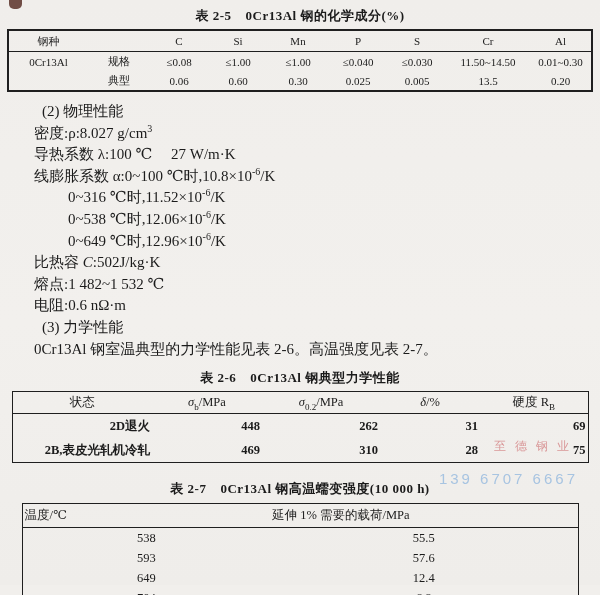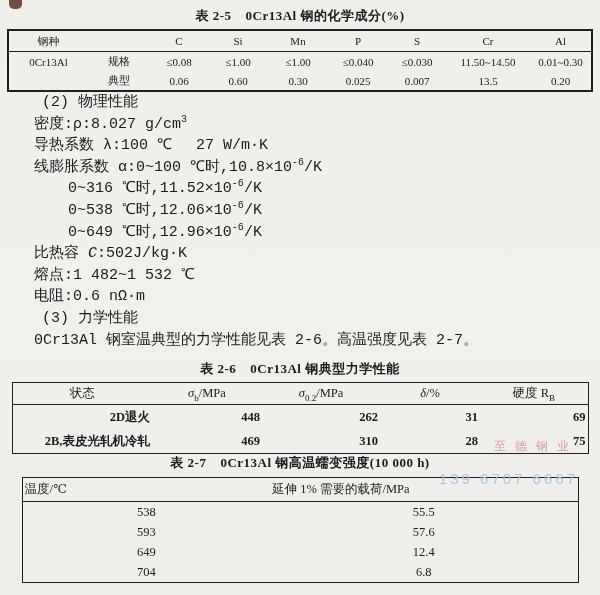--- a/index.html
+++ b/index.html
@@ -29,40 +29,40 @@
   
   .t25-title{padding-top:7px;}
   table.t25{
     width:572px;margin:4px auto 0 auto;
     border:2px solid #1f1f1f;font-size:11px;
   }
   .t25 thead th{height:20px;border-bottom:1.5px solid #1f1f1f;text-align:center;}
   .t25 td{height:19px;text-align:center;}
 
   
-  .textblock{margin-top:0;font-size:15px;line-height:21.6px;font-family:Liberation Mono, monospace;}
+  .textblock{margin-top:9px;font-size:15px;line-height:21.6px;}
   .tline{padding-left:34px;white-space:pre;}
   .tline.h{padding-left:42px;}
   .tline.cont{padding-left:68px;}
   .tline sup{font-size:10px;line-height:0;}
   .tline .sym{font-style:italic;}
 
   
   .t26-title{margin-top:9px;}
   table.t26{
     width:576px;margin:4px auto 0 auto;
     border:1.8px solid #1f1f1f;font-size:12.5px;
   }
   .t26 thead th{height:21px;border-bottom:1.2px solid #1f1f1f;text-align:center;}
   .t26 td{height:24px;text-align:right;font-weight:bold;}
   .greek{font-style:italic;}
   sub{font-size:9px;line-height:0;}
 
   
-  .t27-title{}
+  .t27-title{margin-top:17px;}
   table.t27{
     width:556px;margin:5px auto 0 auto;
     border:1.8px solid #1f1f1f;font-size:12.5px;
   }
   .t27 thead th{height:23px;border-bottom:1.2px solid #1f1f1f;text-align:left;}
   .t27 td{height:20px;text-align:center;}
 
   
   .watermark{position:absolute;right:22px;top:438px;text-align:right;
     font-family:"Liberation Sans","DejaVu Sans",sans-serif;}
@@ -114,21 +114,21 @@
         <td>11.50~14.50</td>
         <td>0.01~0.30</td>
       </tr>
       <tr>
         <td></td>
         <td>典型</td>
         <td>0.06</td>
         <td>0.60</td>
         <td>0.30</td>
         <td>0.025</td>
-        <td>0.007</td>
+        <td>0.005</td>
         <td>13.5</td>
         <td>0.20</td>
       </tr>
     </tbody>
   </table>
 
   <div class="textblock">
     <div class="tline h">(2) 物理性能</div>
     <div class="tline"><span>密度:ρ:8.027 g/cm</span><sup>3</sup><span></span></div>
     <div class="tline">导热系数 λ:100 ℃　 27 W/m·K</div>

